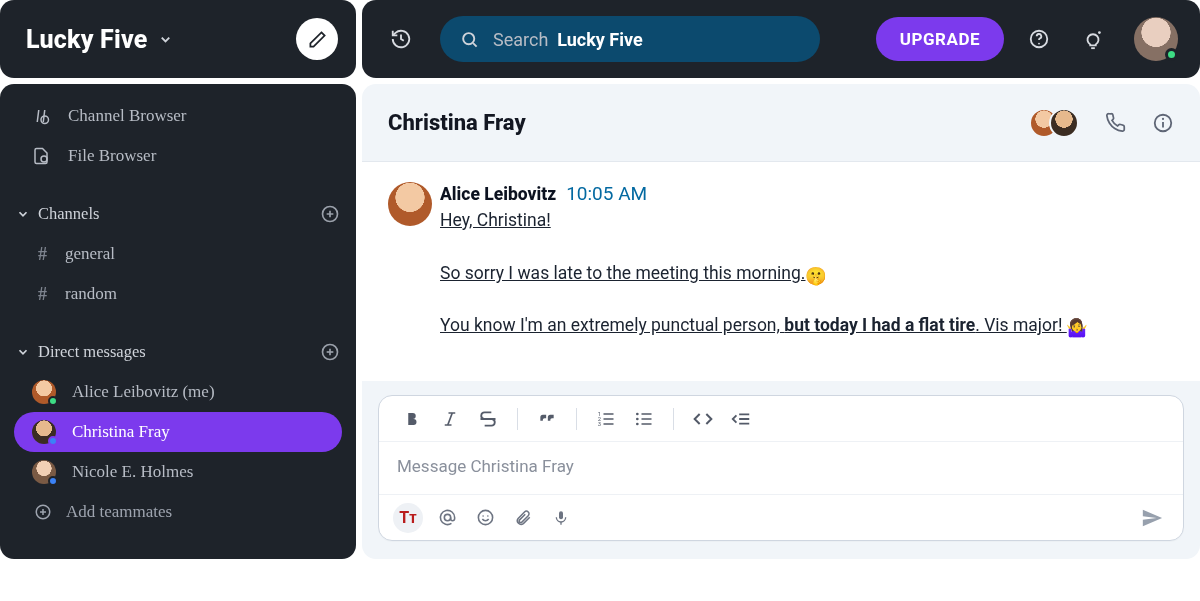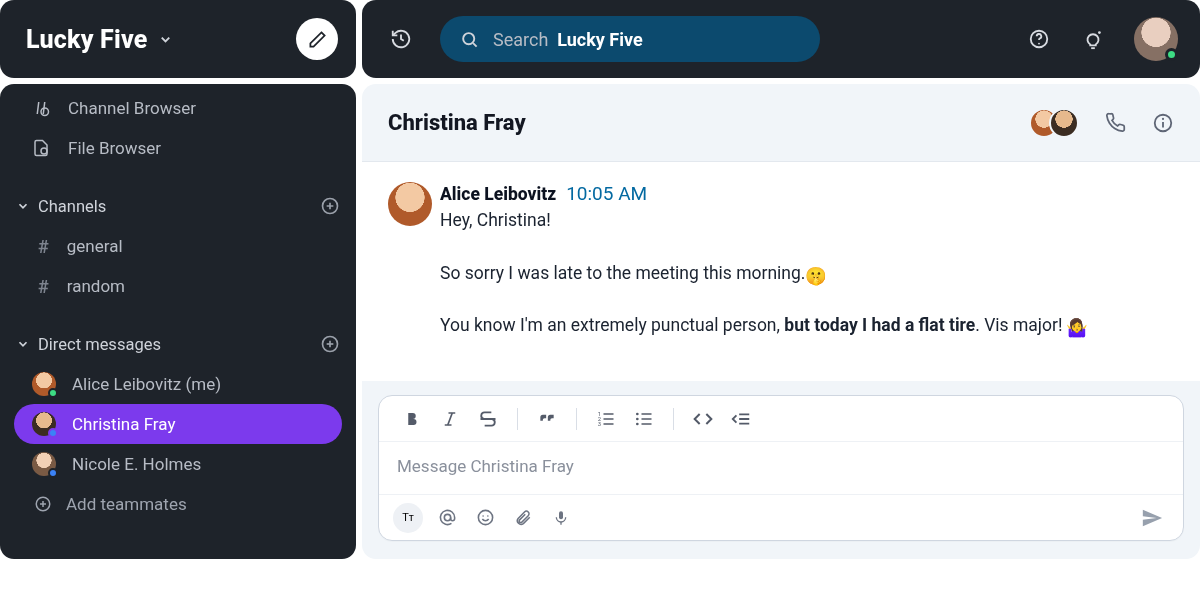--- a/index.html
+++ b/index.html
@@ -16,21 +16,21 @@
     padding: 0 18px 0 26px;
   }
   .ws-name-wrap { display: flex; align-items: center; gap: 10px; color: #fff; }
   .ws-name { font-size: 25px; font-weight: 800; letter-spacing: .2px; }
   .caret { color: #cfd3da; }
   .compose-btn {
     width: 42px; height: 42px; border-radius: 50%; background: #fff;
     display: flex; align-items: center; justify-content: center; color:#1e232a;
   }
 
-  .side-body { background: #1e232a; border-radius: 14px; flex: 1; padding-top: 4px; color: #b7bcc5; overflow: hidden; }
+  .side-body { background: #1e232a; border-radius: 14px; flex: 1; padding-top: 12px; color: #b7bcc5; overflow: hidden; font-family: Liberation Serif, serif; }
   .nav-item, .ch-item, .dm-item, .section-header, .add-item {
     display: flex; align-items: center; gap: 16px;
     height: 40px; padding-left: 32px; padding-right: 16px;
     font-size: 17px; color: #b7bcc5; cursor: pointer;
   }
   .nav-item .nicon { width: 20px; color: #b7bcc5; display:flex; }
   .section-header { justify-content: space-between; padding-left: 16px; font-size: 16.5px; color:#cfd3da; margin-top: 18px; }
   .section-header .left { display:flex; align-items:center; gap:8px; }
   .plus { color:#9aa0aa; }
 
@@ -90,21 +90,21 @@
   .pair .avatar-sm + .avatar-sm { margin-left: -10px; }
 
   .messages { flex: 1; background:#fff; padding: 20px 26px 8px; overflow:hidden; }
   .msgrow { display:flex; gap: 8px; }
   .msg-av { width: 44px; height:44px; border-radius:50%; flex-shrink:0; }
   .msg-body { flex:1; color:#1b2330; }
   .msg-head { display:flex; align-items:baseline; gap:10px; }
   .msg-name { font-weight:800; font-size:17.5px; color:#0c1220; }
   .msg-time { font-size:19px; color:#0369a1; }
   .msg-text { font-size:17.5px; line-height:1.55; color:#1b2330; margin-top:2px; }
-  .msg-text p { margin: 0 0 22px; }
+  .msg-text p { margin: 0 0 22px; text-decoration: underline; }
   .msg-text p:first-child { margin-bottom: 26px; }
 
   .emoji { display:inline-block; vertical-align:-3px; }
 
   .composer-wrap { padding: 14px 16px 18px; }
   .composer {
     border: 1.5px solid #cfd6e0; border-radius: 14px; background:#fff; overflow:hidden;
     box-shadow: 0 1px 0 rgba(0,0,0,.02);
   }
   .fmtbar {
@@ -112,21 +112,21 @@
     border-bottom: 1px solid #eef1f5; color:#4f5664;
   }
   .fmtbtn { width: 34px; height: 30px; display:flex; align-items:center; justify-content:center; color:#545b69; border-radius:6px; }
   .fmtsep { width:1px; height:22px; background:#d9dee6; margin: 0 8px; }
   .composer-input { padding: 14px 18px 18px; font-size: 17px; color:#8a909c; }
   .composer-actions {
     height: 46px; border-top:1px solid #eef1f5; display:flex; align-items:center;
     justify-content: space-between; padding: 0 14px;
   }
   .actleft { display:flex; align-items:center; gap: 10px; color:#6d7482; }
-  .pillbtn { width:30px; height:30px; border-radius:999px; background:#eef1f5; display:flex; align-items:center; justify-content:center; color:#000000; font-size:11px; }
+  .pillbtn { width:30px; height:30px; border-radius:999px; background:#eef1f5; display:flex; align-items:center; justify-content:center; color:#b91c1c; font-size:16px;font-weight:bold; }
   .iconbtn { width:28px; height:28px; display:flex; align-items:center; justify-content:center; color:#6d7482; }
   .sendbtn { color:#97a0ad; width:34px; display:flex; justify-content:center; }
 
   
   .av-a { background: radial-gradient(circle at 50% 35%, #f3c9a3 0 40%, #b05a2a 41% 100%); }
   .av-b { background: radial-gradient(circle at 50% 35%, #e6b98d 0 40%, #3b2c22 41% 100%); }
   .av-c { background: radial-gradient(circle at 50% 35%, #f2d0b5 0 38%, #7a5a44 39% 100%); }
   .av-d { background: radial-gradient(circle at 50% 35%, #e9cfc0 0 40%, #867064 41% 100%); }
 </style>
 </head>
@@ -264,20 +264,23 @@
           <svg width="19" height="19" viewBox="0 0 24 24" fill="none" stroke="currentColor" stroke-width="2.4">
               <circle cx="11" cy="11" r="7"></circle>
               <line x1="21" y1="21" x2="16.5" y2="16.5"></line>
             </svg>
         </span>
         <span class="stext">
           <span>Search</span>&nbsp;&nbsp;<b>Lucky Five</b>
         </span>
       </div>
       <div class="spacer"></div>
+      <div class="upgrade-btn">
+        <span>UPGRADE</span>
+      </div>
       <span class="top-icon">
         <svg width="22" height="22" viewBox="0 0 24 24" fill="none" stroke="currentColor" stroke-width="2">
             <circle cx="12" cy="12" r="9"></circle>
             <path d="M9.5 9a2.5 2.5 0 1 1 3.5 2.3c-.9.4-1 .9-1 1.7"></path>
             <circle cx="12" cy="17" r="1" fill="currentColor" stroke="none"></circle>
           </svg>
       </span>
       <span class="top-icon">
         <svg width="22" height="22" viewBox="0 0 24 24" fill="none" stroke="currentColor" stroke-width="2">
             <path d="M9 18a6 6 0 1 1 6 0v1H9z"></path>

